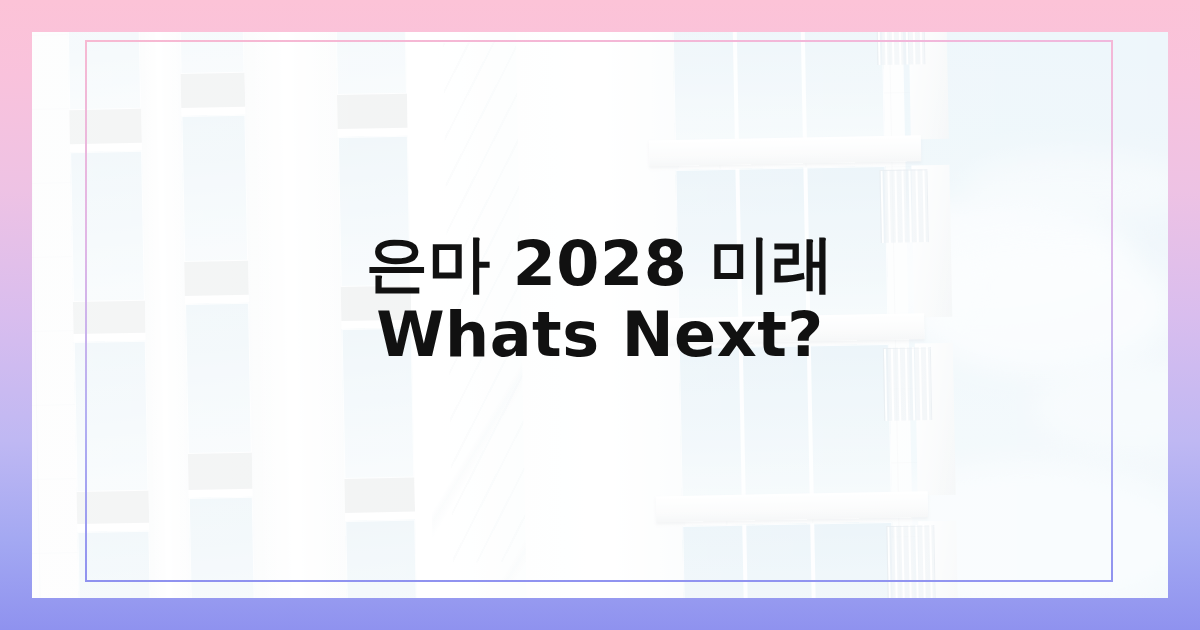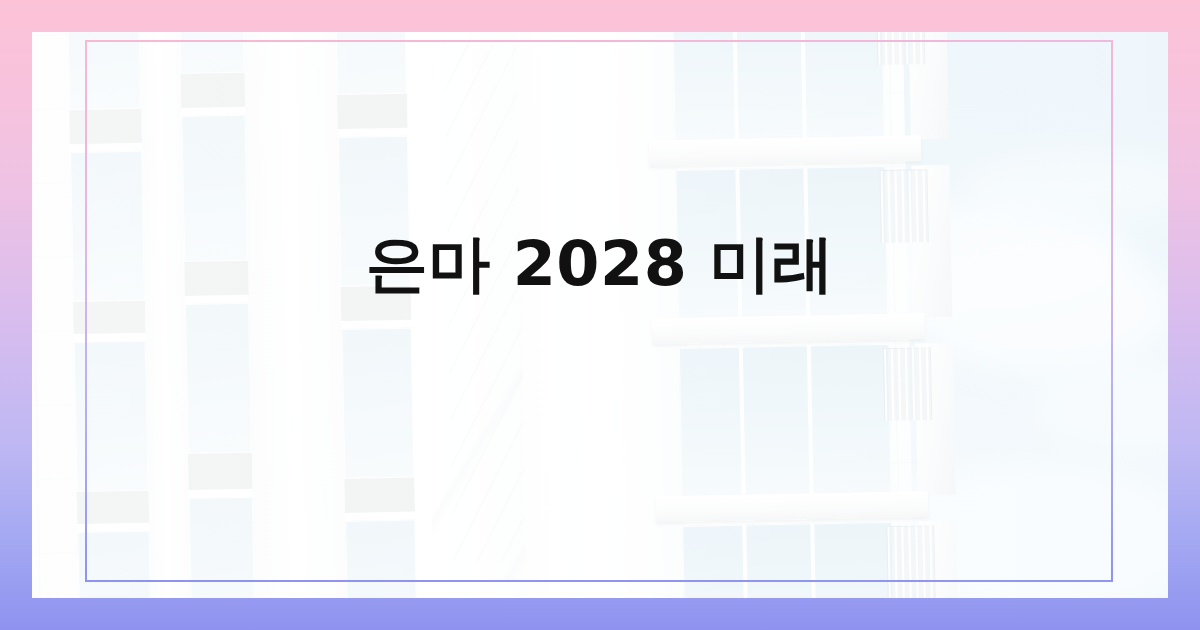--- a/index.html
+++ b/index.html
@@ -356,15 +356,16 @@
 
   <div class="inner-frame">
     <span class="edge top"></span>
     <span class="edge right"></span>
     <span class="edge bottom"></span>
     <span class="edge left"></span>
   </div>
 
   <div class="headline">
     <span class="line line1">은마 2028 미래</span>
+    <span class="line line2">Whats Next?</span>
   </div>
 
 </div>
 
 </body></html>

